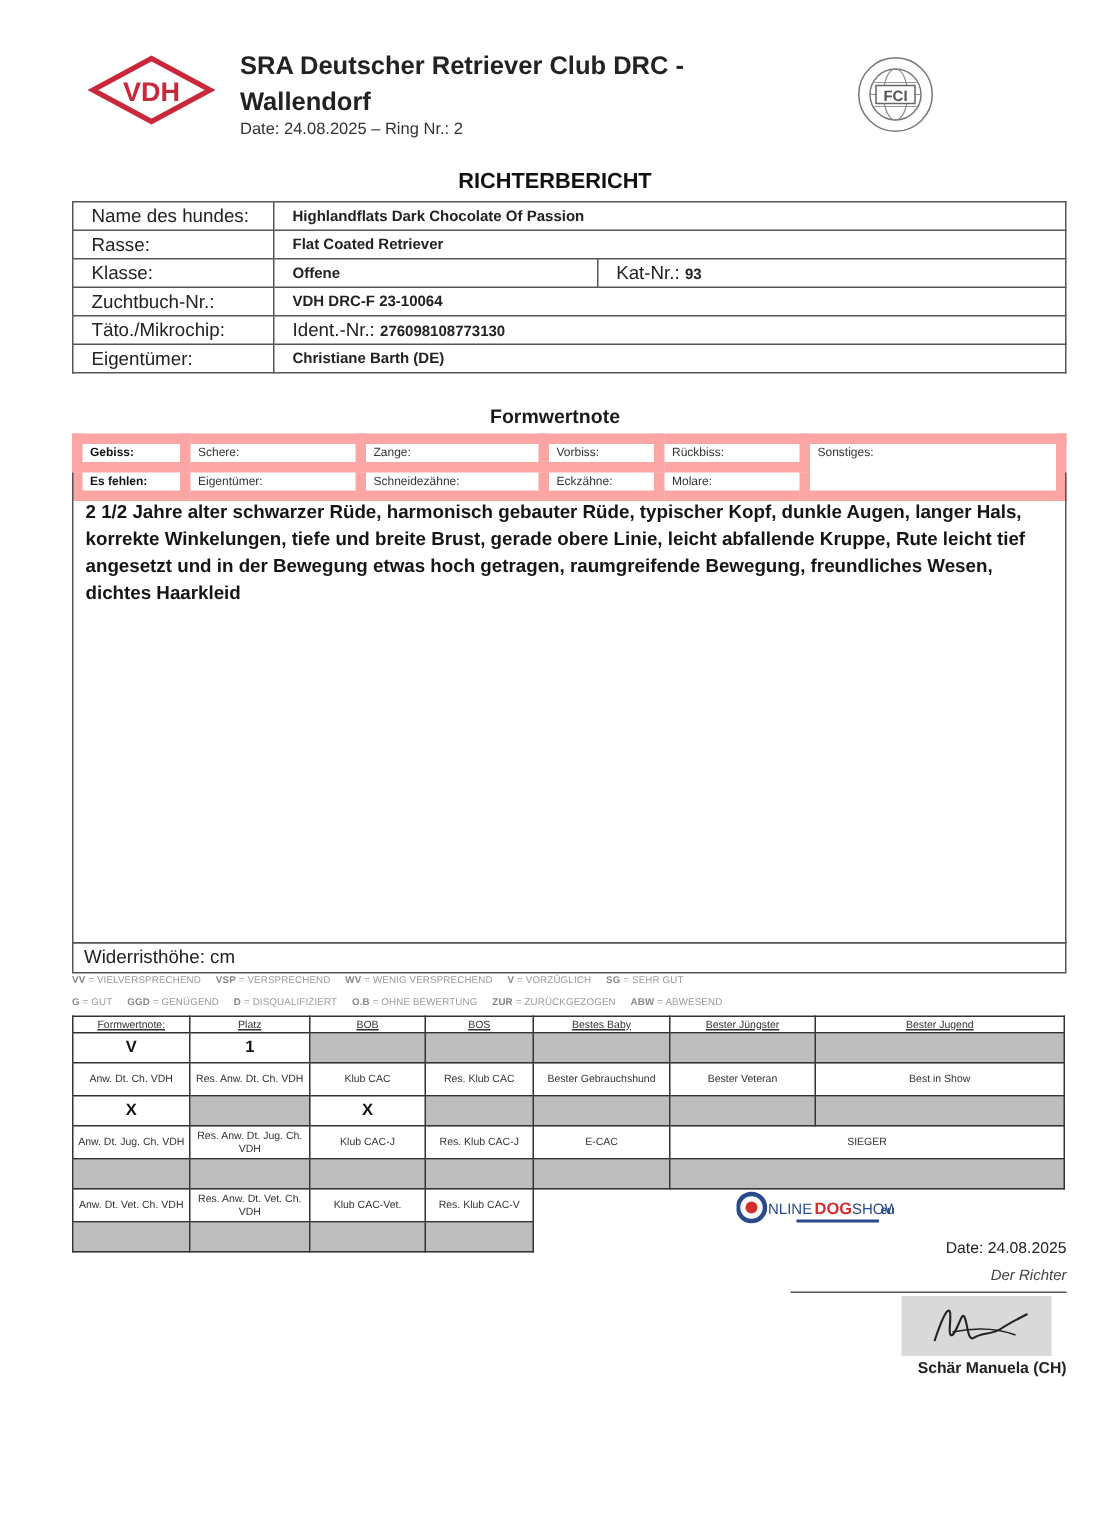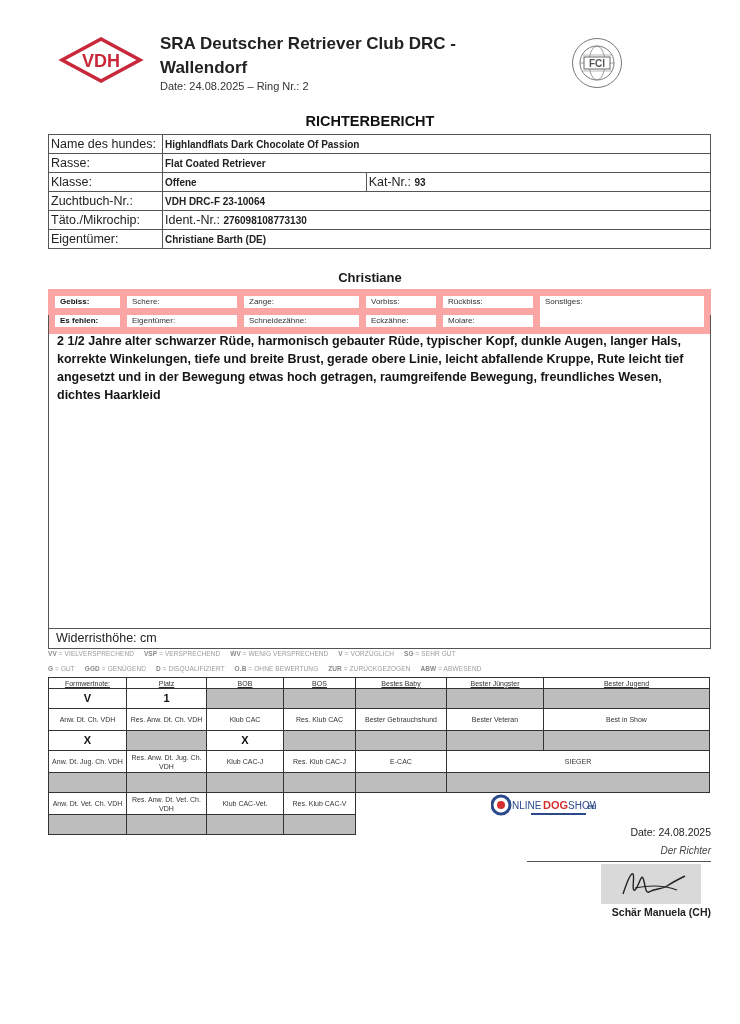--- a/index.html
+++ b/index.html
@@ -8,21 +8,21 @@
   .abs { position:absolute; }
   
   .vdh-logo { left:58px; top:36px; width:86px; height:48px; }
   .club-title { left:160px; top:32px; font-size:17px; font-weight:bold; line-height:24px; color:#222; }
   .club-date { left:160px; top:80px; font-size:11px; color:#333; }
   .fci-logo { left:571px; top:37px; width:52px; height:52px; }
   .report-title { left:0; width:740px; top:113px; text-align:center; font-size:14.5px; font-weight:bold; color:#111; }
 
   table { border-collapse:collapse; }
   .info-table { position:absolute; left:48px; top:134px; width:663px; }
-  .info-table td { border:1px solid #555; height:18px; padding:0 2px; font-size:12.5px; color:#222; }
+  .info-table td { border:1px solid #555; height:18px; padding:0 12px; font-size:12.5px; color:#222; }
   .info-table td.lbl { width:109px; }
   .info-table td.val { font-size:10px; font-weight:bold; }
   .info-table td .small-b { font-size:10px; font-weight:bold; }
 
   .beurteilung { left:0; width:740px; top:270px; text-align:center; font-size:13px; font-weight:bold; }
 
   .teeth-table { position:absolute; left:48px; top:289px; width:663px; }
   .teeth-table td { border:7px solid #fca5a5; height:12px; padding:0 5px; font-size:8px; color:#333; vertical-align:top; line-height:12px; }
   .teeth-table td.b { font-weight:bold; color:#111; }
 
@@ -100,21 +100,21 @@
     <td class="lbl">Täto./Mikrochip:</td>
     <td colspan="2"><span>Ident.-Nr.:</span> <span class="small-b">276098108773130</span></td>
   </tr>
   <tr>
     <td class="lbl">Eigentümer:</td>
     <td class="val" colspan="2">Christiane Barth (DE)</td>
   </tr>
 </tbody>
   </table>
 
-<div class="abs beurteilung">Christiane</div>
+<div class="abs beurteilung">Formwertnote</div>
 
 <table class="teeth-table">
   <tbody>
       <tr>
     <td class="b" style="width:55px">Gebiss:</td>
     <td style="width:100px">Schere:</td>
     <td style="width:105px">Zange:</td>
     <td style="width:60px">Vorbiss:</td>
     <td style="width:80px">Rückbiss:</td>
     <td rowspan="2">Sonstiges:</td>

